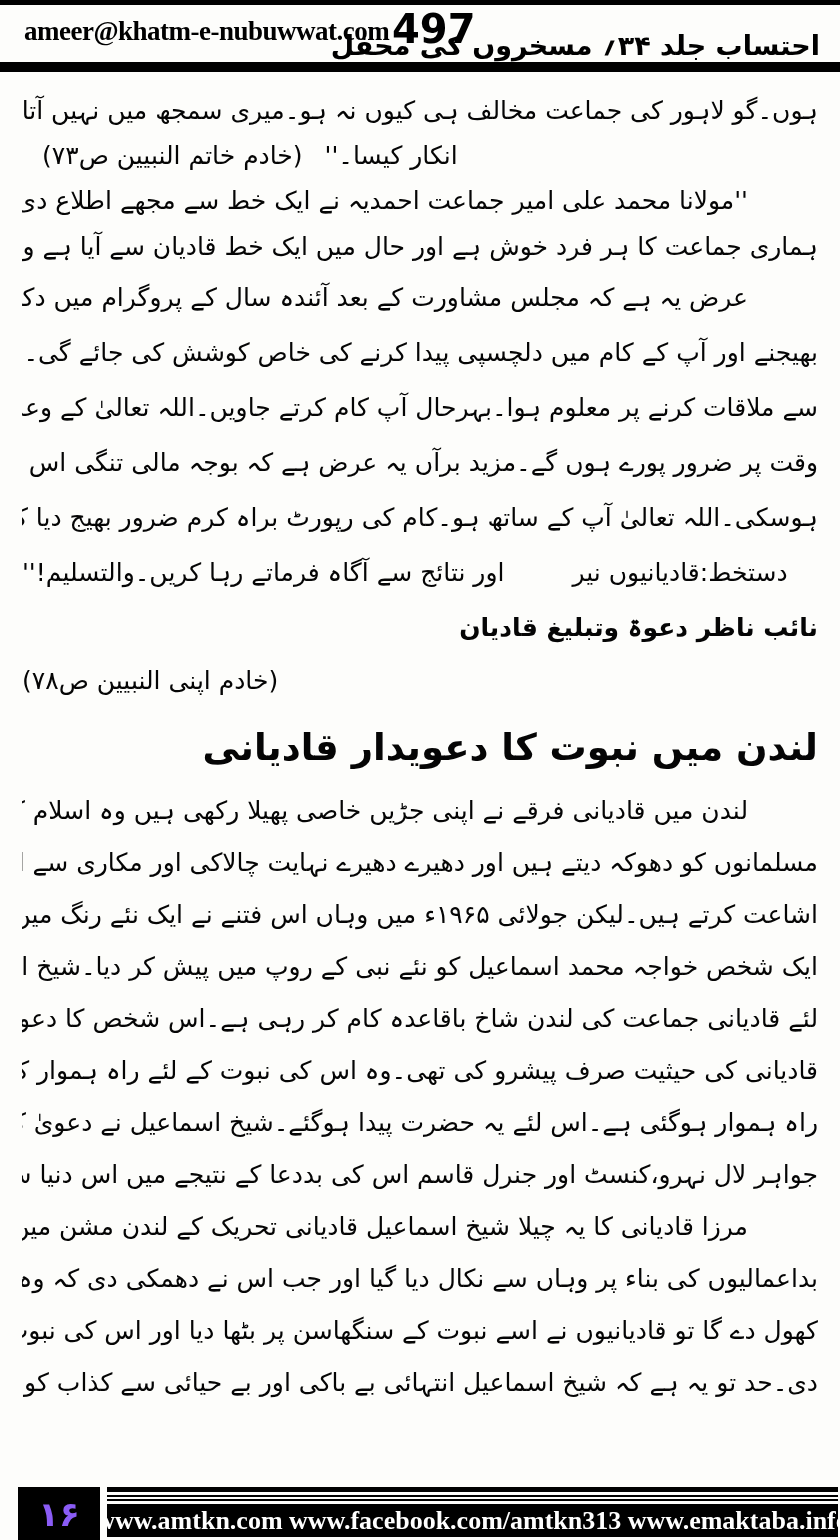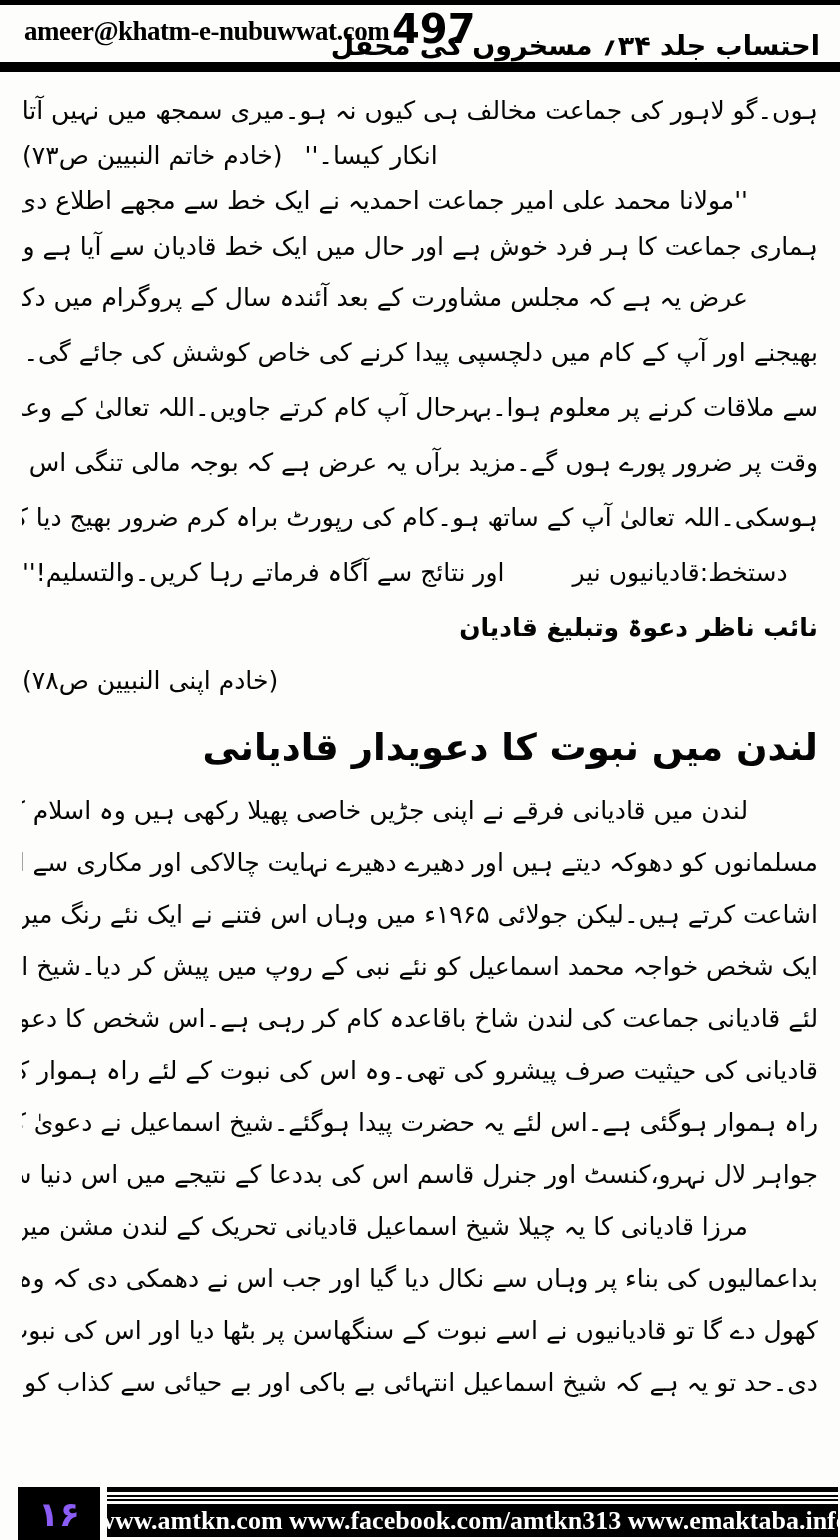--- a/index.html
+++ b/index.html
@@ -29,21 +29,21 @@
   .textbody{
     position:absolute;top:88px;left:22px;width:796px;
     direction:rtl;font-size:25px;color:#050505;
   }
   .ln{
     height:46px;line-height:46px;white-space:nowrap;overflow:hidden;
     text-align:justify;text-align-last:justify;
   }
   .letter .ln{height:55px;line-height:55px;}
   .indent{padding-right:70px;}
-  .leftline{text-align:left;text-align-last:left;}
+  .leftline{text-align:left;text-align-last:left;margin-left:20px;}
   .cite-line{height:44px;line-height:44px;}
   .cite-line .gap{margin-left:14px;}
   .salutation{height:58px;line-height:66px;margin-left:0;padding-left:380px;
     text-align:left;text-align-last:left;white-space:nowrap;overflow:hidden;}
   .sig-row{display:flex;direction:ltr;justify-content:flex-start;align-items:flex-end;
     gap:68px;height:55px;line-height:55px;white-space:nowrap;overflow:hidden;}
   .sig-row span{direction:rtl;}
   .sig-title{height:55px;line-height:55px;text-align:left;text-align-last:left;
     padding-left:480px;white-space:nowrap;overflow:hidden;font-weight:bold;}
   .cite2{height:52px;line-height:52px;text-align:left;text-align-last:left;

